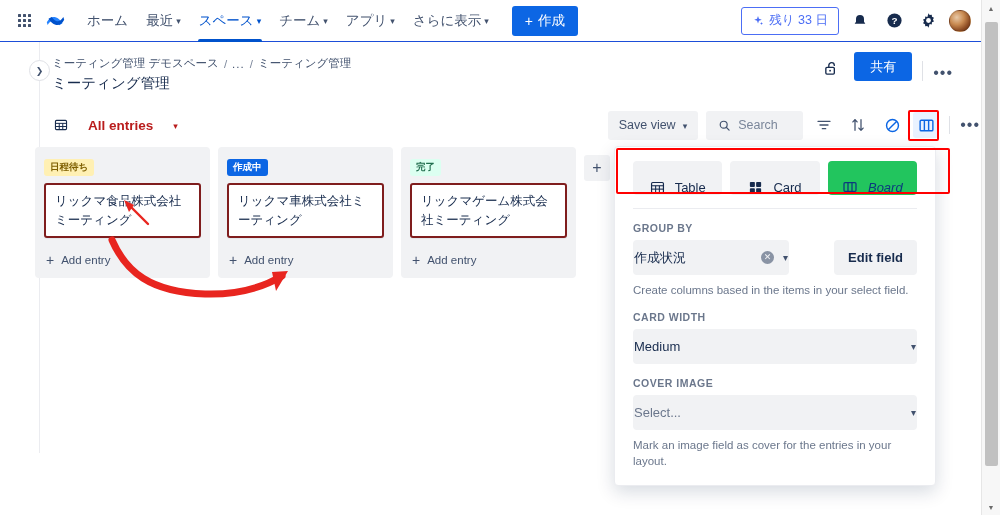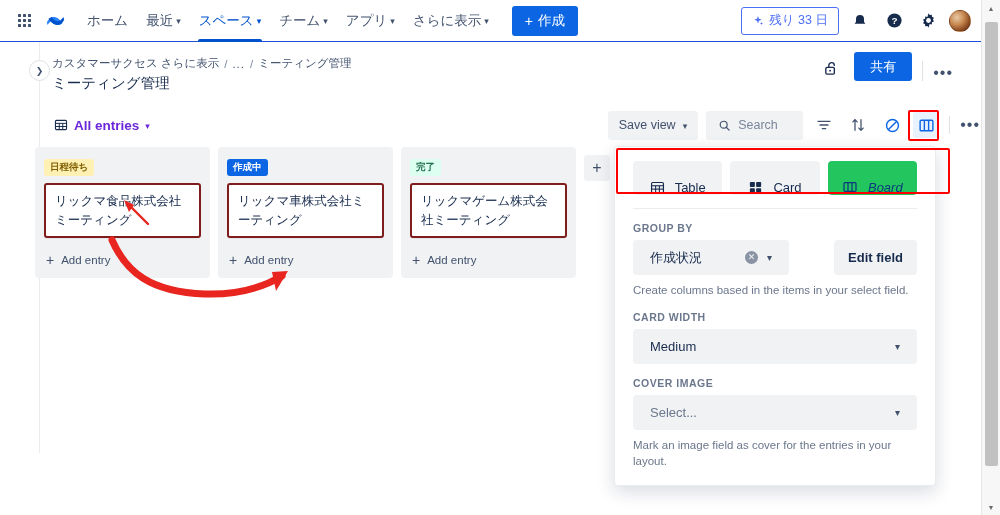--- a/index.html
+++ b/index.html
@@ -85,21 +85,21 @@
   .crumb-right { position:absolute; right:28px; top:10px; display:flex; align-items:flex-end; gap:10px; }
   .share-btn {
     background:#0C66E4; color:#fff; border:none; border-radius:3px;
     height:29px; padding:0 16px; font-size:13px; font-family:inherit; cursor:pointer; font-weight:500;
   }
   .vdiv { width:1px; height:20px; background:#DFE1E6; }
   .dots { font-size:16px; color:#42526E; cursor:pointer; letter-spacing:1px; line-height:1; }
 
   
   .toolbar { position:absolute; top:110px; left:48px; right:20px; height:30px; display:flex; align-items:center; }
-  .allentries { display:flex; align-items:center; gap:6px; font-size:13.5px; color:#6d28d9; font-weight:700; cursor:pointer; padding:4px 6px; border-radius:3px;}
+  .allentries { display:flex; align-items:center; gap:20px; font-size:13.5px; color:#b91c1c; font-weight:700; cursor:pointer; padding:4px 6px; border-radius:3px;}
   .tb-right { margin-left:auto; display:flex; align-items:center; gap:8px; }
   .saveview {
     display:flex; align-items:center; gap:7px; background:#F1F2F4;
     border:none; border-radius:3px; height:29px; padding:0 11px;
     font-size:12.5px; color:#42526E; font-family:inherit; cursor:pointer; font-weight:500;
   }
   .tb-search {
     display:flex; align-items:center; gap:7px; background:#F1F2F4;
     border-radius:3px; height:29px; padding:0 12px; cursor:text; min-width:97px;
   }
@@ -145,21 +145,21 @@
     flex:1; display:flex; align-items:flex-end; justify-content:center; gap:10px;
     height:34px; background:#F1F2F4; border-radius:4px; cursor:pointer;
     font-size:13px; color:#172B4D; font-weight:500;
   }
   .vm.active { background:#22c55e; color:#0C3A7D;font-style:italic; }
   .panel hr { border:none; border-top:1px solid #EBECF0; margin:13px 0 0 0; }
   .sec-label { font-size:10.5px; font-weight:700; color:#6B778C; letter-spacing:.5px; margin:13px 0 6px 0; }
   .row { display:flex; gap:9px; align-items:stretch; }
   .select {
     flex:1; display:flex; align-items:center; background:#F1F2F4; border-radius:4px;
-    height:35px; padding:0 17px; font-size:13px; color:#172B4D; cursor:pointer;
+    height:35px; padding:0 1px; font-size:13px; color:#172B4D; cursor:pointer;
   }
   .select .val { flex:1; }
   .select .clear {
     width:13px; height:13px; border-radius:50%; background:#8993A4; color:#F1F2F4;
     font-size:9px; display:flex; align-items:center; justify-content:center;
     margin-right:9px; cursor:pointer; line-height:1;
   }
   .select .cv { font-size:10px; color:#42526E; }
   .editfield {
     background:#F1F2F4; border:none; border-radius:4px; padding:0 14px;
@@ -254,21 +254,21 @@
       </div>
       <div class="avatar"></div>
     </div>
   </div>
 
   <div class="crumbwrap">
     <div class="sidebar-rail"></div>
     <div class="rail-btn">❯</div>
 
     <div class="crumbs">
-      <a>カスタマーサクセス さらに表示</a>
+      <a>ミーティング管理 デモスペース</a>
       <span class="sep">/</span>
       <span class="ellip">...</span>
       <span class="sep">/</span>
       <a>ミーティング管理</a>
     </div>
     <div class="pagetitle">ミーティング管理</div>
 
     <div class="crumb-right">
       <div class="ic-btn">
         <svg width="17" height="17" viewBox="0 0 24 24" aria-hidden="true">

